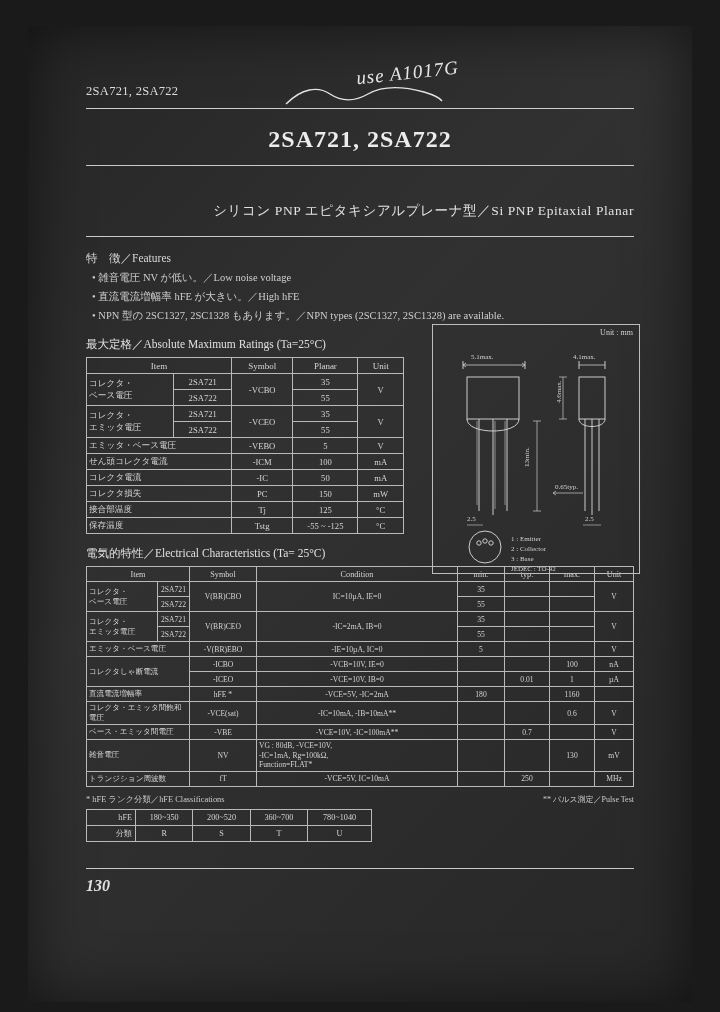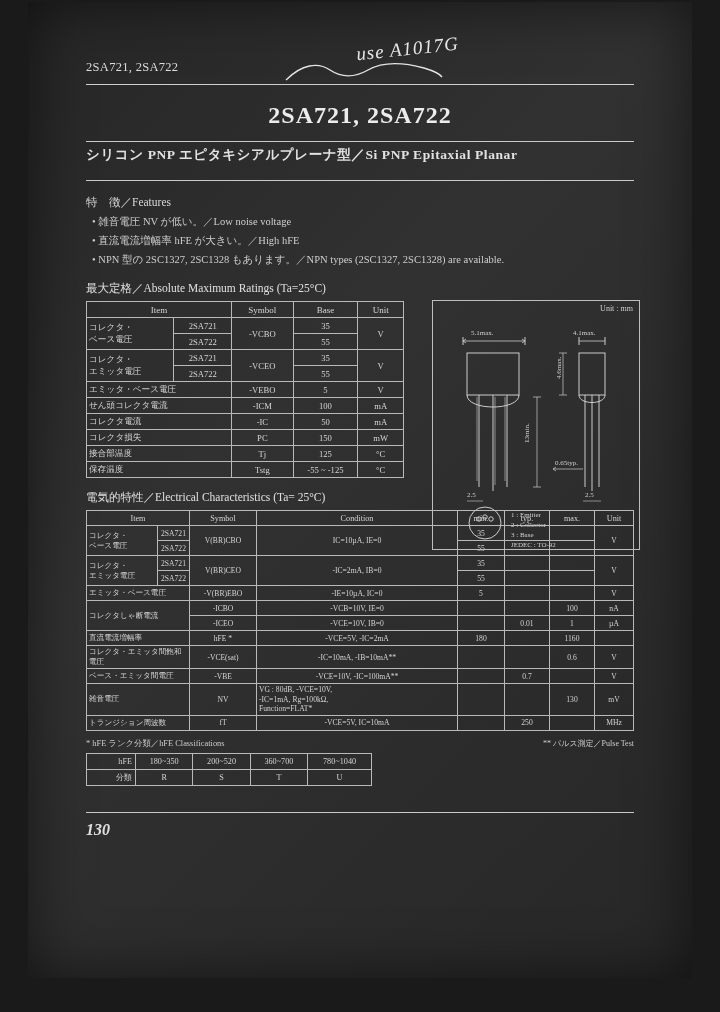--- a/index.html
+++ b/index.html
@@ -3,21 +3,21 @@
 <meta charset="utf-8">
 <style>
   html,body{margin:0;padding:0;}
   body{
     width:720px;height:1012px;
     background:#1a1a1a;
     font-family:"Liberation Serif", serif;
     overflow:hidden;
   }
   .page{
-    position:absolute;left:28px;top:2px;
+    position:absolute;left:28px;top:26px;
     width:664px;height:976px;
     background:#2a2a2a;
     background:linear-gradient(135deg,#262626 0%,#313131 40%,#272727 100%);
     box-shadow:inset 0 0 60px rgba(0,0,0,.55);
   }
   .sheet{
     position:absolute;left:58px;top:46px;width:548px;height:884px;
     color:#d8d8d8;
   }
   .hdr{
@@ -33,21 +33,21 @@
     position:absolute;left:270px;top:-10px;
     font-family:"Liberation Serif",serif;font-style:italic;font-size:19px;
     color:#e6e6e6;transform:rotate(-6deg);letter-spacing:1px;
   }
   .squiggle{position:absolute;left:198px;top:10px;width:160px;height:26px;}
   .title{
     text-align:center;font-size:24px;font-weight:bold;letter-spacing:1px;margin-top:14px;color:#ececec;
   }
   .rule2{margin:12px 0 0 0;border-top:1.1px solid #c9c9c9;}
   .subtitle{
-    text-align:left;font-size:13.5px;font-weight:bold;margin-top:4px;letter-spacing:.6px;color:#e2e2e2;
+    text-align:right;font-size:13.5px;font-weight:normal;margin-top:36px;letter-spacing:.6px;color:#e2e2e2;
   }
   .rule3{margin-top:16px;border-top:1.1px solid #c9c9c9;}
   .apptitle{font-size:12.5px;font-weight:bold;margin-top:16px;color:#e0e0e0;}
   .features-hd{font-size:11.5px;margin-top:14px;}
   .feature{font-size:10.5px;margin-top:5px;padding-left:6px;color:#cfcfcf;}
   .sect-hd{font-size:11.5px;margin-top:14px;color:#e0e0e0;}
 
   table{border-collapse:collapse;}
   .t1{width:318px;margin-top:5px;font-size:8.6px;}
   .t1 td,.t1 th{border:1px solid #b9b9b9;padding:1px 2px;color:#d5d5d5;height:13px;}
@@ -100,21 +100,21 @@
     <div class="feature">• <span>直流電流増幅率 hFE が大きい。／High hFE</span></div>
     <div class="feature" style="line-height:1.35;">• <span>NPN 型の 2SC1327, 2SC1328 もあります。／NPN  types (2SC1327, 2SC1328) are available.</span></div>
 
     <div class="sect-hd">最大定格／Absolute Maximum Ratings (Ta=25°C)</div>
 
     <table class="t1">
       <tbody>
           <tr>
         <th colspan="2">Item</th>
         <th>Symbol</th>
-        <th>Base</th>
+        <th>Planar</th>
         <th>Unit</th>
       </tr>
       <tr>
         <td rowspan="2" style="width:86px;">コレクタ・<br>ベース電圧</td>
         <td class="ctr" style="width:54px;">2SA721</td>
         <td class="ctr" rowspan="2" style="width:58px;">-VCBO</td>
         <td class="ctr" style="width:62px;">35</td>
         <td class="ctr" rowspan="2" style="width:42px;">V</td>
       </tr>
       <tr>

